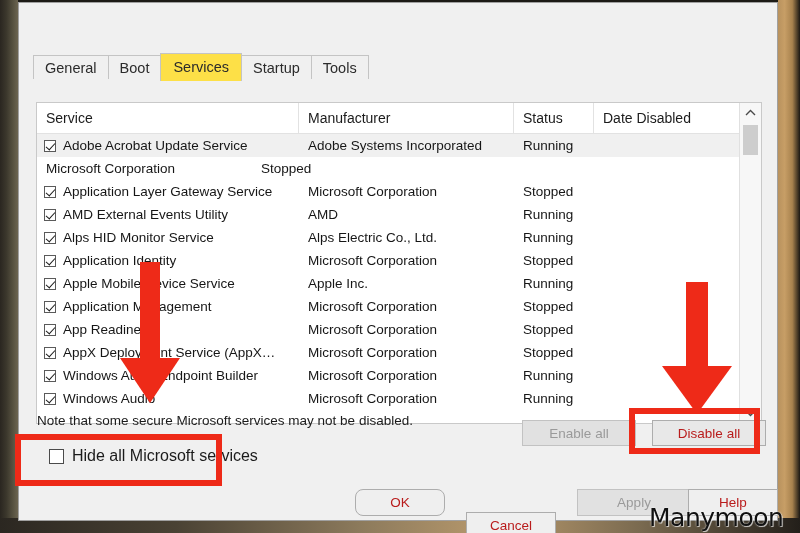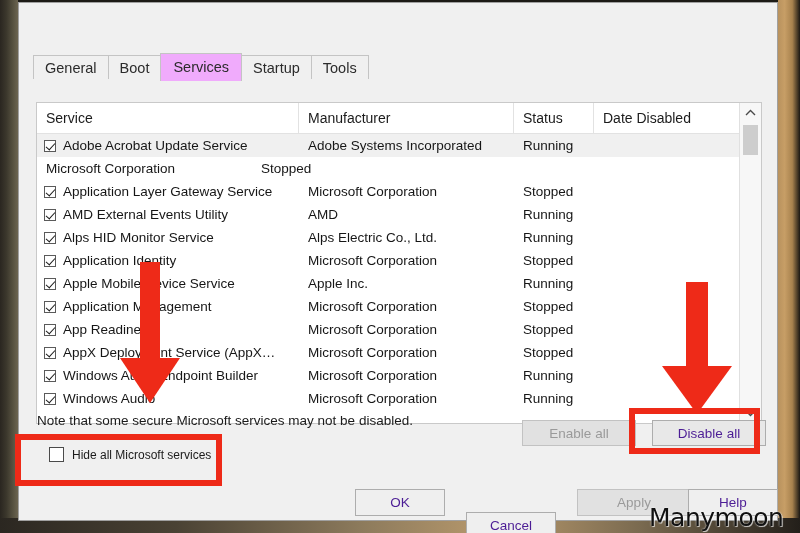--- a/index.html
+++ b/index.html
@@ -74,21 +74,21 @@
     background: #f0f0f0;
     border: 1px solid #c4c4c4;
     border-bottom: none;
     margin-right: -1px;
     box-sizing: border-box;
     cursor: default;
   }
   .tab.active {
     height: 28px;
     line-height: 27px;
-    background: #f0abfc;
+    background: #fde047;
     border-color: #c4c4c4;
     position: relative;
     z-index: 3;
     padding: 0 12px;
   }
 
   
   .listbox {
     position: absolute;
     left: 17px; top: 81px;
@@ -176,47 +176,47 @@
   }
 
   
   .note {
     position: absolute; left: 18px; top: 410px;
     font-size: 13.5px; color: #1b1b1b; cursor: default;
   }
   .hide-ms {
     position: absolute; left: 30px; top: 444px;
     display: flex; align-items: center;
-    font-size: 12px; color: #1b1b1b; cursor: default;
+    font-size: 16px; color: #1b1b1b; cursor: default;
   }
   .hide-ms .cb2 {
     width: 15px; height: 15px;
     border: 1px solid #4a4a4a;
     background: #fff;
     margin-right: 8px;
     box-sizing: border-box;
   }
 
   
   .btn {
     position: absolute;
     border: 1px solid #adadad;
     background: #e1e1e1;
     font-size: 13.5px;
-    color: #4c1d95;
+    color: #b91c1c;
     display: flex; align-items: center; justify-content: center;
     box-sizing: border-box;
     cursor: default;
   }
   .btn.disabled { color: #9a9a9a; background: #e1e1e1; border-color: #c2c2c2; }
 
   .btn-enable  { left: 503px; top: 417px; width: 114px; height: 26px; }
   .btn-disable { left: 633px; top: 417px; width: 114px; height: 26px; background: #e8e8e8; }
 
-  .btn-ok     { left: 336px; top: 486px; width: 90px; height: 27px; background:#efefef; }
+  .btn-ok     { left: 336px; top: 486px; width: 90px; height: 27px; background:#efefef;border-radius:8px; }
   .btn-cancel { left: 447px; top: 509px; width: 90px; height: 27px; background:#efefef; }
   .btn-apply  { left: 558px; top: 486px; width: 114px; height: 27px; }
   .btn-help   { left: 669px; top: 486px; width: 90px; height: 27px; background:#efefef; }
 
   
   .ann-box {
     position: absolute;
     border: 6px solid #ee2a18;
     box-sizing: border-box;
     pointer-events: none;

